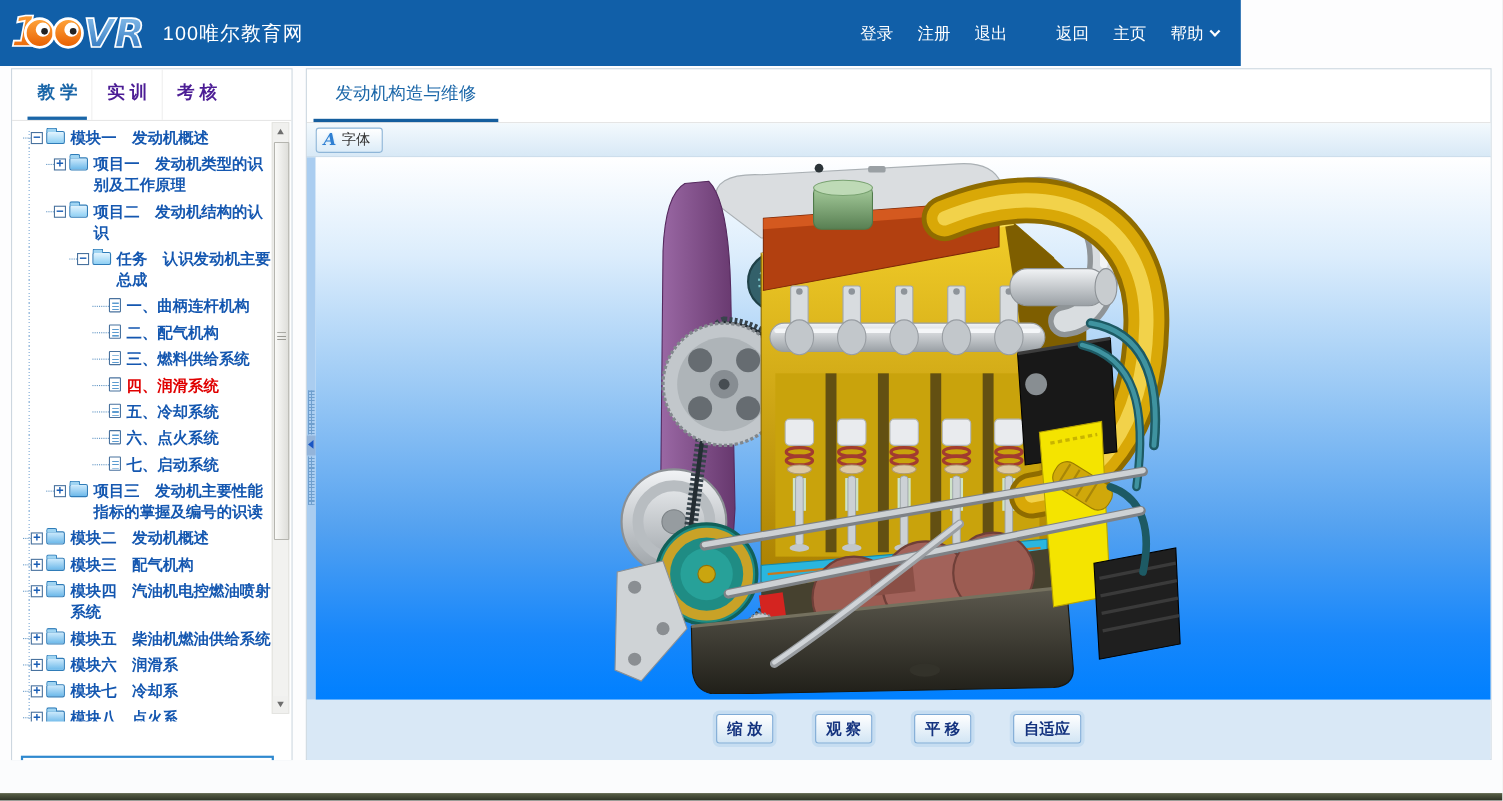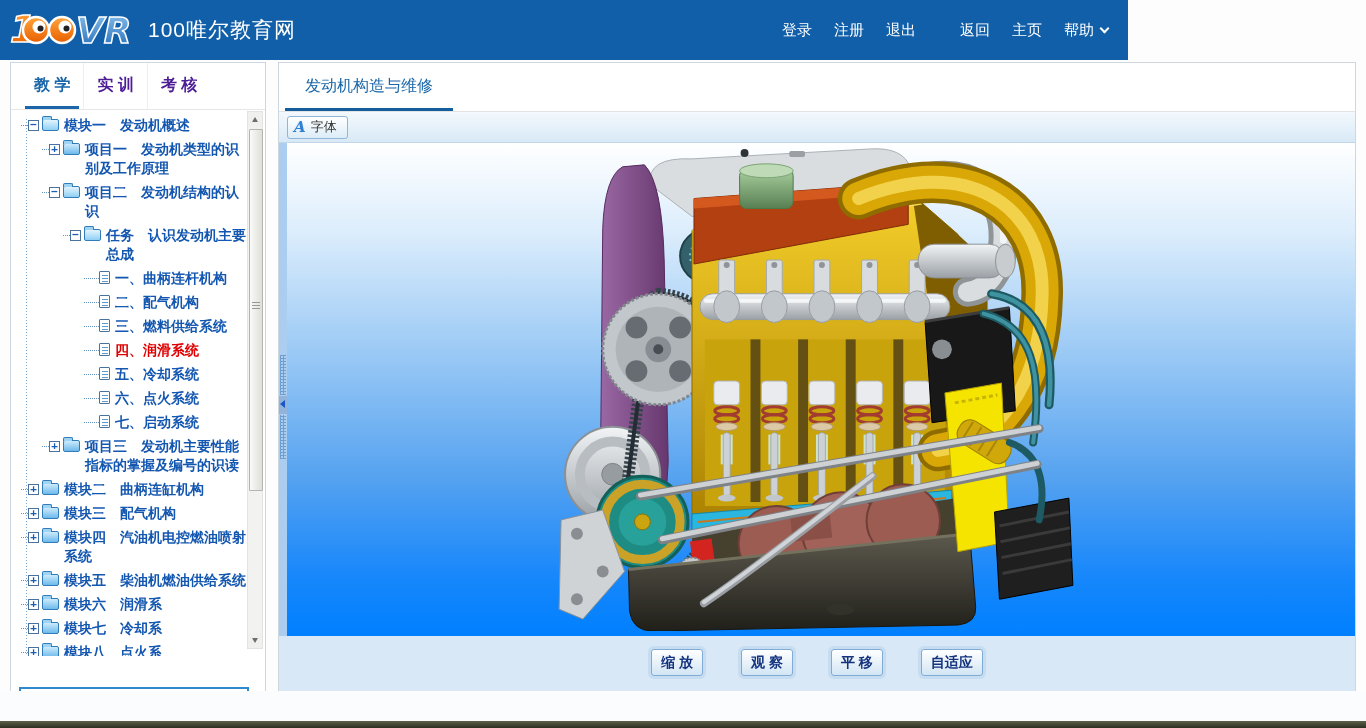--- a/index.html
+++ b/index.html
@@ -2,21 +2,21 @@
 <html><head>
 <meta charset="utf-8">
 <style>
   html,body{margin:0;padding:0;background:#e8e8e8;}
   .page{position:relative;width:1366px;height:728px;overflow:hidden;background:#fdfdfe;
         font-family:"Liberation Sans","DejaVu Sans",sans-serif;}
   
   .topbar{position:absolute;left:0;top:0;width:1128px;height:60px;background:#115fa8;
           display:flex;align-items:center;}
   .logo{margin-left:10px;flex:none;cursor:pointer;}
-  .site-title{color:#fff;font-size:21px;margin-left:12px;letter-spacing:1px;}
+  .site-title{color:#fff;font-size:18px;margin-left:12px;letter-spacing:1px;}
   .topnav{margin-left:auto;margin-right:20px;display:flex;align-items:center;}
   .nav-link{color:#fff;font-size:15px;margin-left:22px;cursor:pointer;white-space:nowrap;}
   .nav-link.gap{margin-left:44px;}
   .chev{display:inline-block;border:solid #fff;border-width:0 2px 2px 0;padding:2.5px;
         transform:rotate(45deg);margin-left:7px;vertical-align:3px;}
   
   .sidebar{position:absolute;left:10px;top:62px;width:256px;height:630px;background:#fff;
            border:1px solid #cdd7e0;box-sizing:border-box;}
   .side-tabs{height:46px;border-bottom:1px solid #e6e6e6;display:flex;align-items:stretch;padding-left:10px;}
   .side-tab{padding:0 13px;font-size:16px;font-weight:bold;color:#4c1d95;line-height:44px;
@@ -203,21 +203,21 @@
         <div class="tree-row" style="padding-left: 31px;">
           <span class="stub"></span>
           <span class="exp">+</span>
           <span class="ico ico-folder"></span>
           <span class="tree-label">项目三　发动机主要性能指标的掌握及编号的识读</span>
         </div>
         <div class="tree-row" style="padding-left: 10px;">
           <span class="stub"></span>
           <span class="exp">+</span>
           <span class="ico ico-folder"></span>
-          <span class="tree-label">模块二　曲柄连缸机构</span>
+          <span class="tree-label">模块二　发动机概述</span>
         </div>
         <div class="tree-row" style="padding-left: 10px;">
           <span class="stub"></span>
           <span class="exp">+</span>
           <span class="ico ico-folder"></span>
           <span class="tree-label">模块三　配气机构</span>
         </div>
         <div class="tree-row" style="padding-left: 10px;">
           <span class="stub"></span>
           <span class="exp">+</span>

